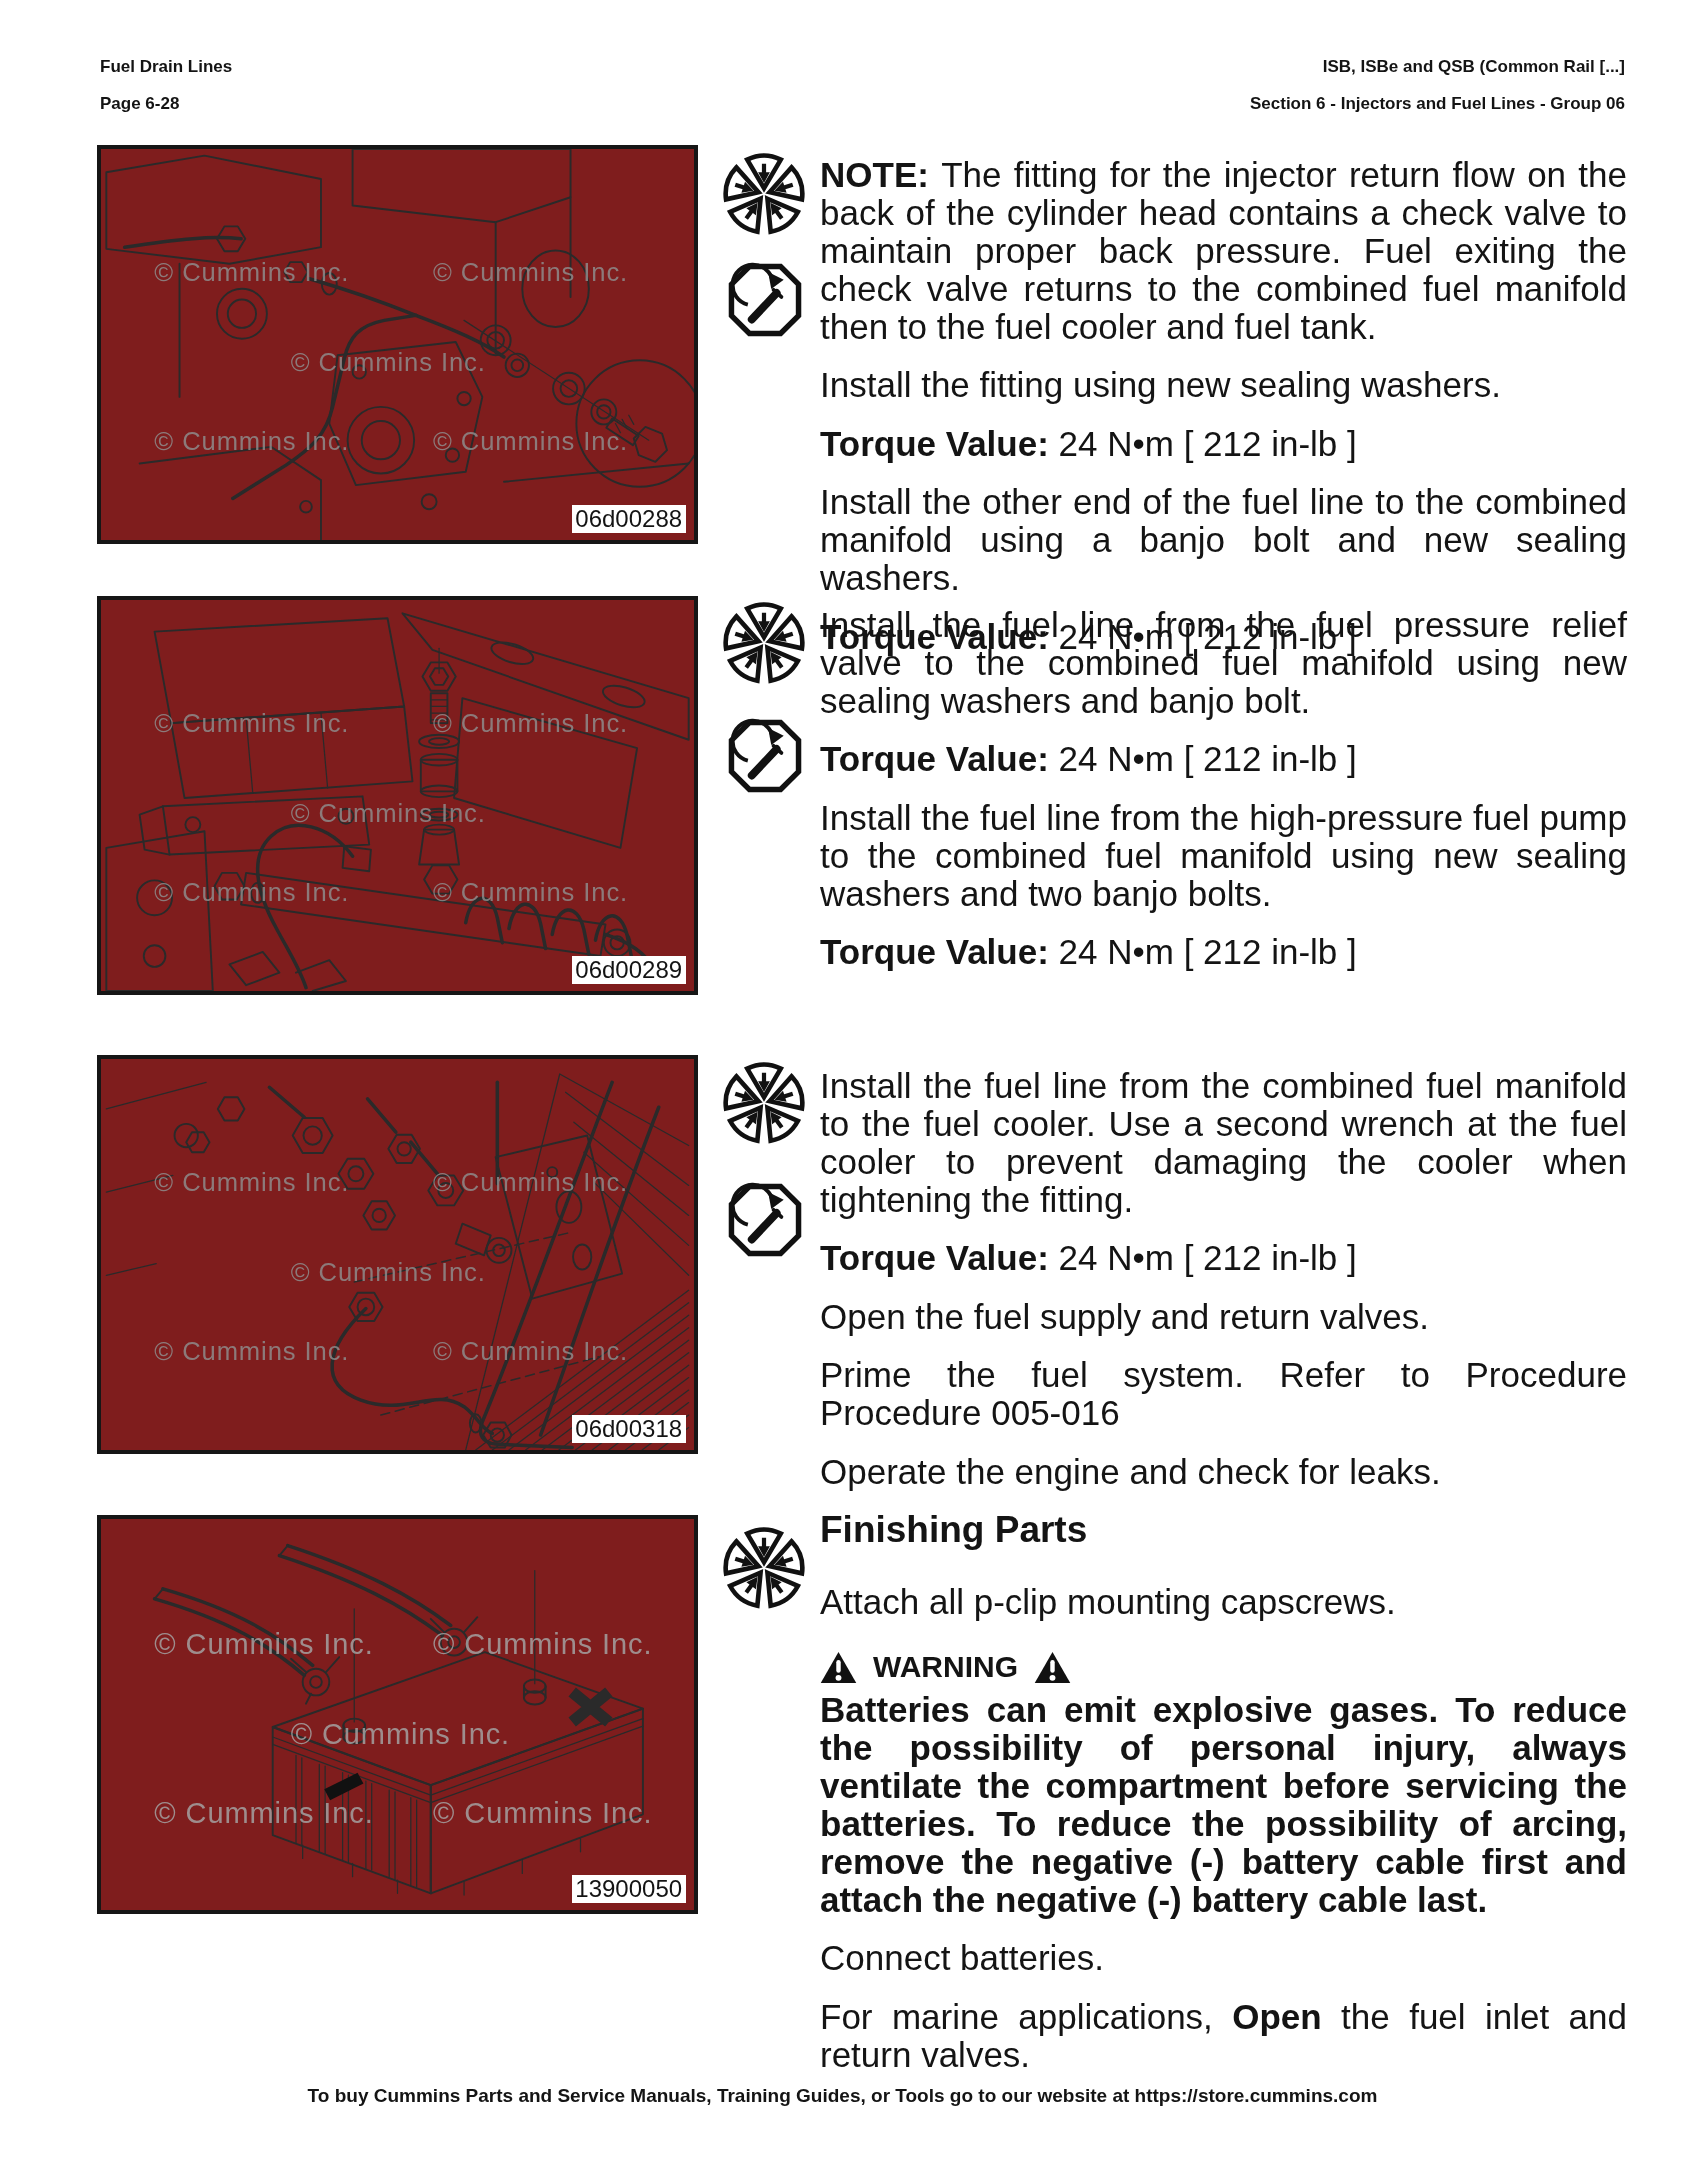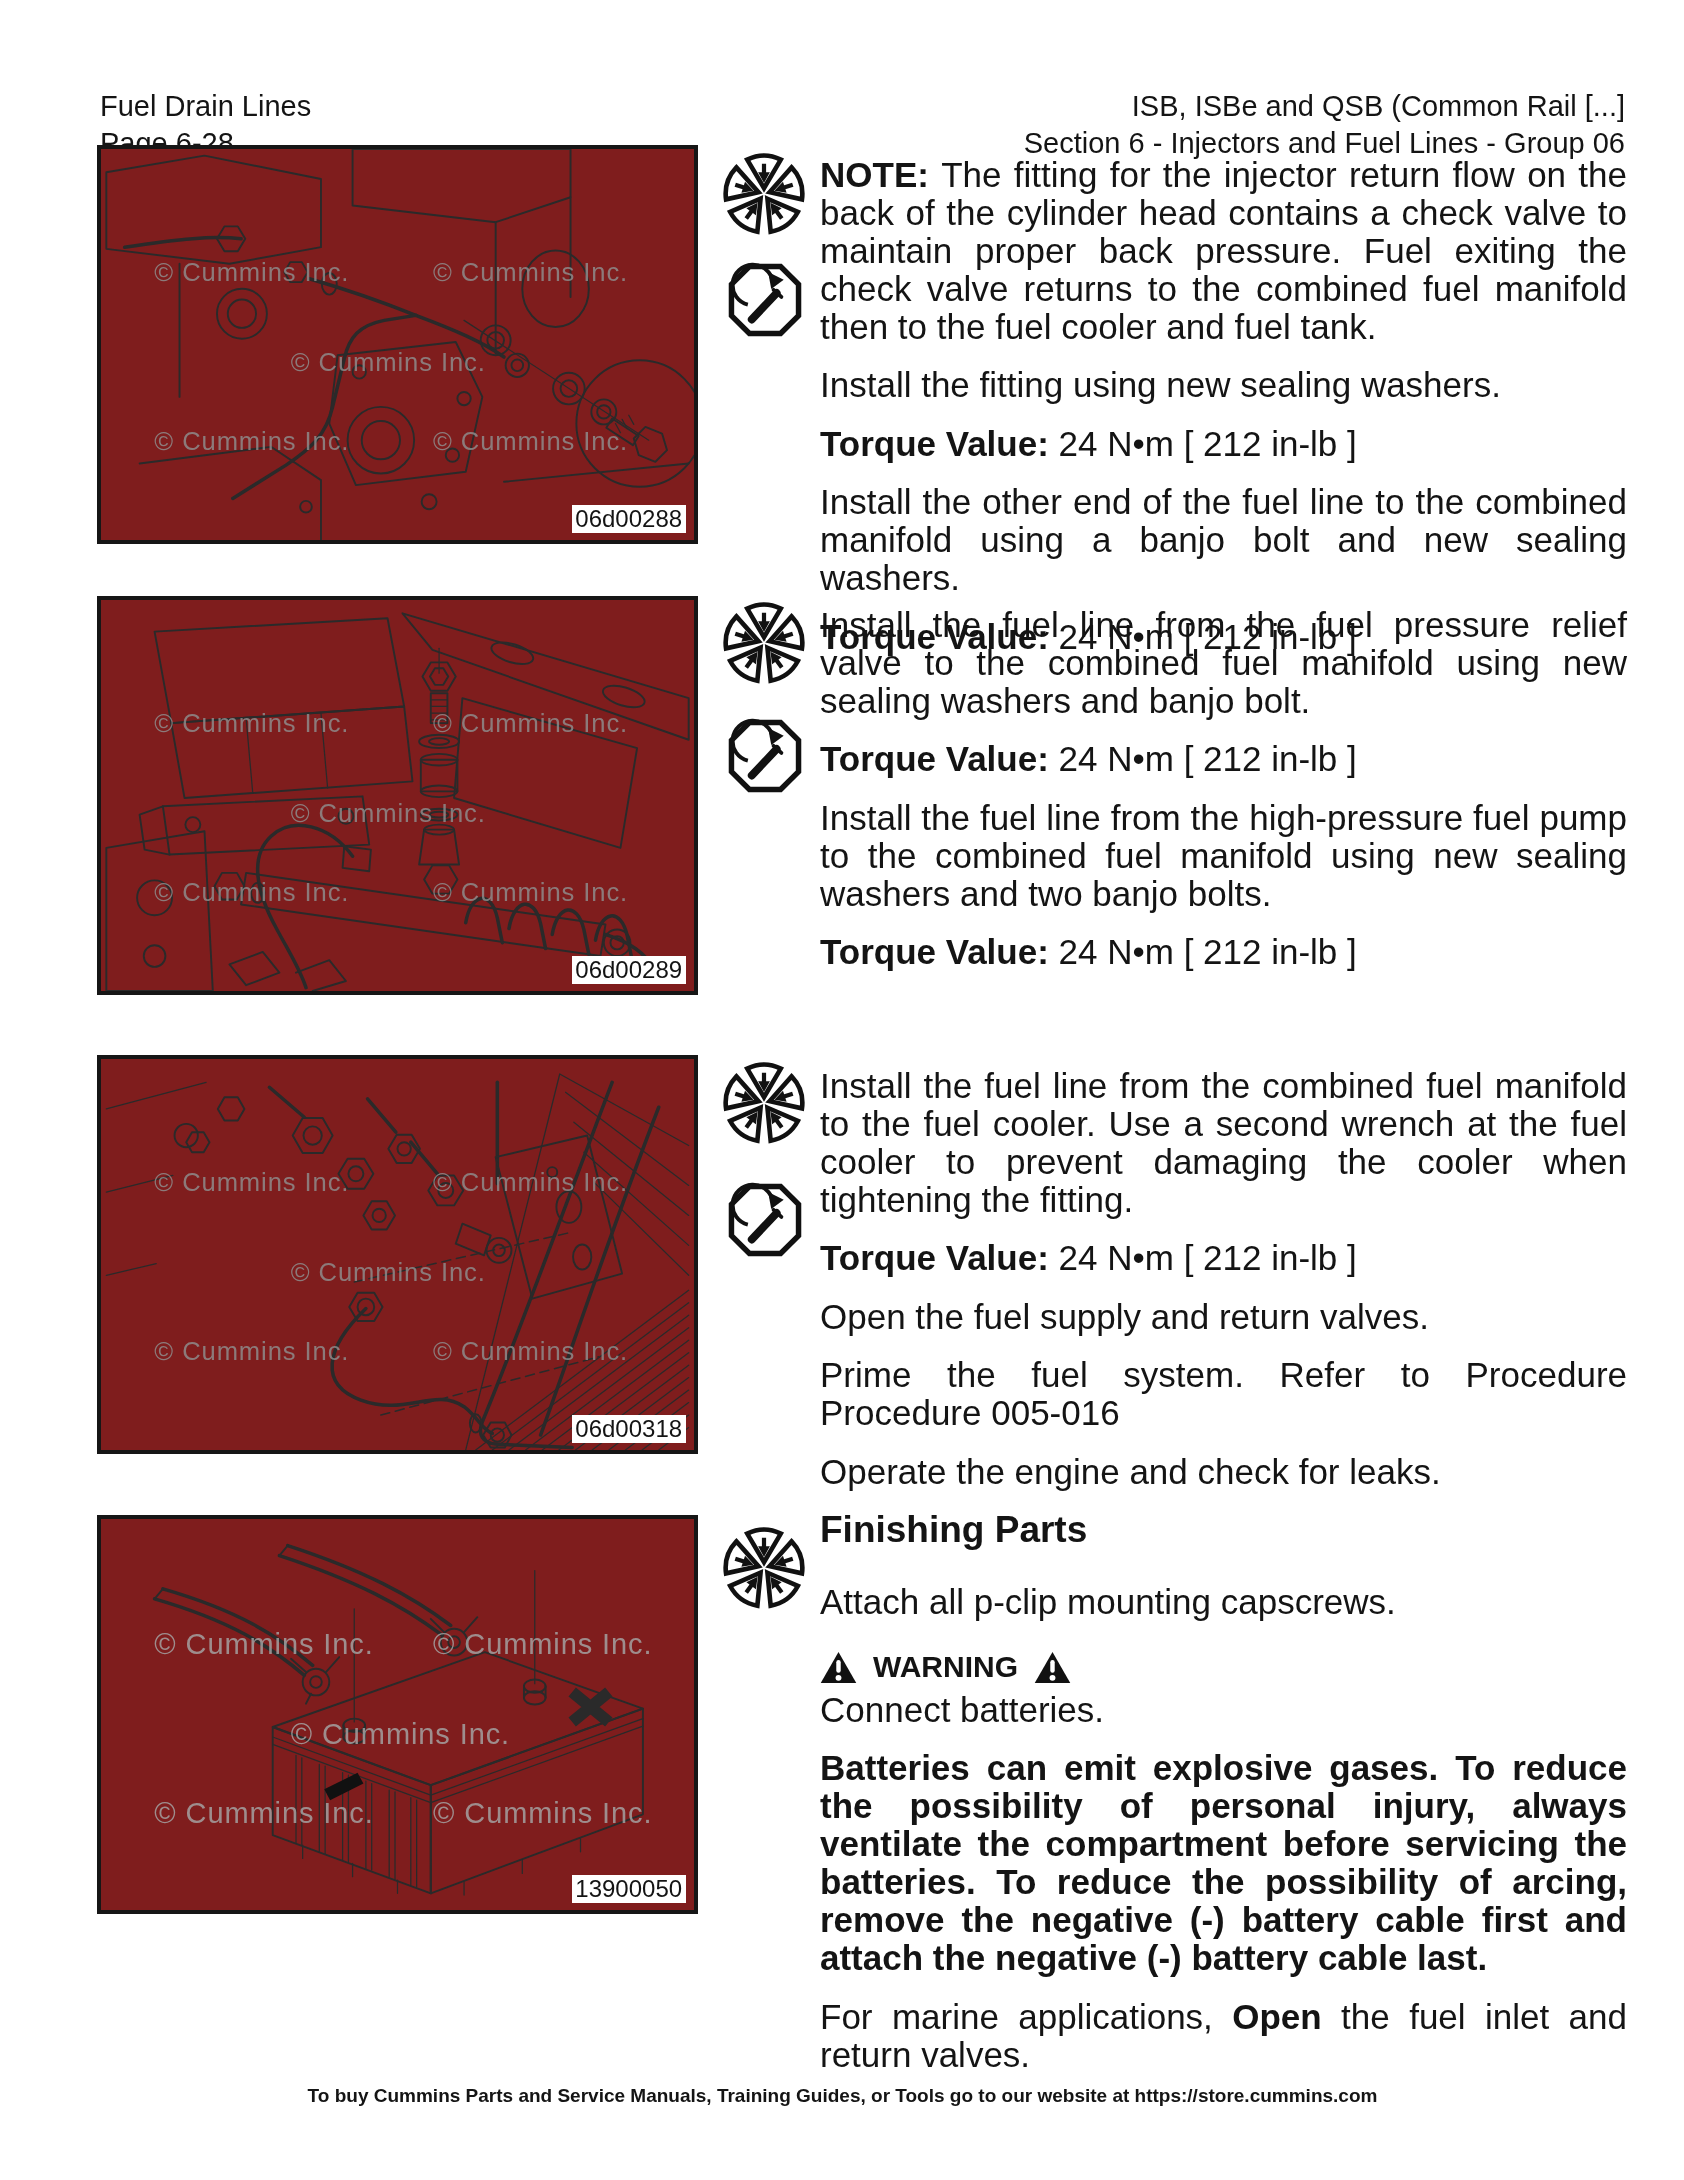--- a/index.html
+++ b/index.html
@@ -4,21 +4,21 @@
 <style>
   * { box-sizing: border-box; }
   html, body { margin: 0; padding: 0; }
   body {
     width: 1685px; height: 2181px; position: relative;
     background: #ffffff; color: #141414;
     font-family: "Liberation Sans", sans-serif;
   }
 
   
-  .hdr { position: absolute; top: 48px; font-size: 29px; font-weight: normal; line-height: 37px; margin-top: 40px; }
+  .hdr { position: absolute; top: 48px; font-size: 17px; font-weight: bold; line-height: 37px; }
   .hdr-left  { left: 100px; }
   .hdr-right { right: 60px; text-align: right; }
 
   
   .figure { position: absolute; left: 97px; width: 601px; height: 399px;
             border: 4.3px solid #161616; background: #7f1d1d; margin: 0; }
   .f1 { top: 145px; } .f2 { top: 596px; } .f3 { top: 1055px; } .f4 { top: 1515px; }
   .figure svg.art { position: absolute; left: 0; top: 0; width: 100%; height: 100%; }
   .art * { stroke: #2a2a2a; fill: none; stroke-width: 2.3; stroke-linecap: round; stroke-linejoin: round; }
   .art .tube { stroke-width: 4.2; }
@@ -333,19 +333,19 @@
   <p class="para"><span>Attach all p-clip mounting capscrews.</span></p>
   <div class="warn-head">
     <svg viewBox="0 0 100 88">
         <use href="#warntri"></use>
       </svg>
     <span>WARNING</span>
     <svg viewBox="0 0 100 88">
         <use href="#warntri"></use>
       </svg>
   </div>
+  <p class="para warn-body">Batteries can emit explosive gases. To reduce the possibility of personal injury, always ventilate the compartment before servicing the batteries. To reduce the possibility of arcing, remove the negative (-) battery cable first and attach the negative (-) battery cable last.</p>
   <p class="para"><span>Connect batteries.</span></p>
-  <p class="para warn-body">Batteries can emit explosive gases. To reduce the possibility of personal injury, always ventilate the compartment before servicing the batteries. To reduce the possibility of arcing, remove the negative (-) battery cable first and attach the negative (-) battery cable last.</p>
   <p class="para"><span>For marine applications, </span><b>Open</b><span> the fuel inlet and return valves.</span></p>
 </section>
 
 <div class="footer">To buy Cummins Parts and Service Manuals, Training Guides, or Tools go to our website at https://store.cummins.com</div>
 
 
 </body></html>

